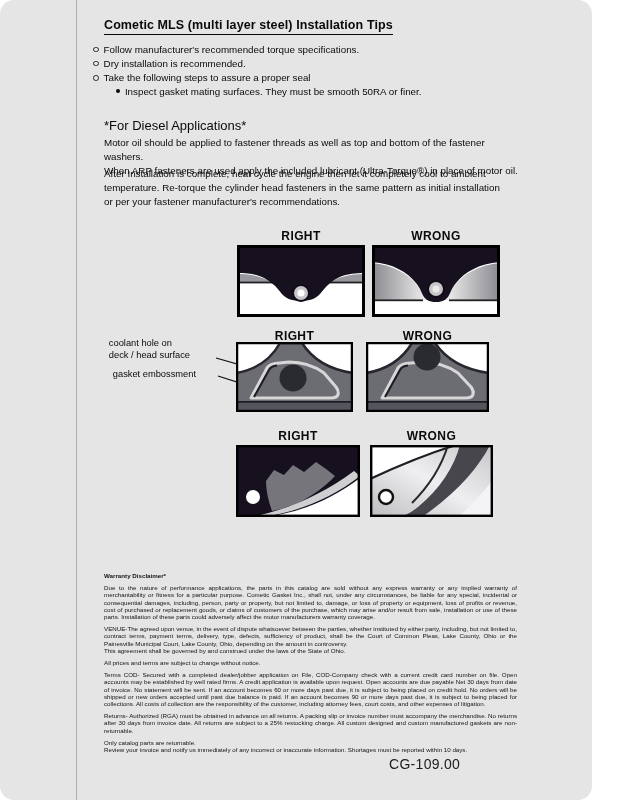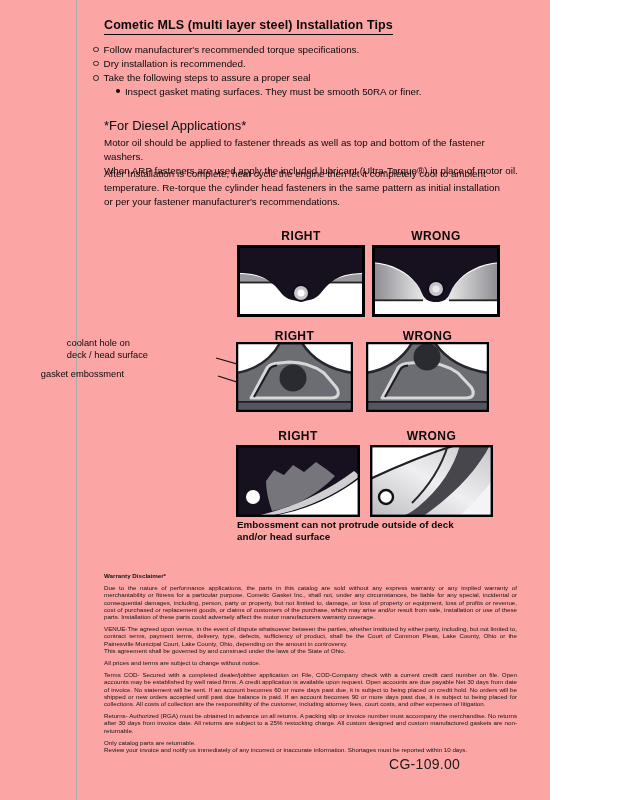--- a/index.html
+++ b/index.html
@@ -1,18 +1,18 @@
 <!DOCTYPE html>
 <html><head>
 <meta charset="utf-8">
 <style>
   html,body{margin:0;padding:0;background:#ffffff;}
   .page{
-    position:relative;width:550px;height:800px;background:#fca5a5;overflow:hidden;
-    font-family:"Liberation Sans", sans-serif;color:#0a0a0a;
+    position:relative;width:592px;height:800px;background:#e5e5e5;overflow:hidden;
+    font-family:"Liberation Sans", sans-serif;color:#0a0a0a;border-radius:14px;
   }
   .vrule{position:absolute;left:76px;top:0;width:1px;height:800px;background:#ananb0;background:#acacb0;}
   .title{
     position:absolute;left:104px;top:18px;margin:0;
     font-size:12.5px;font-weight:bold;display:inline-block;
     border-bottom:1.6px solid #0a0a0a;padding-bottom:2px;letter-spacing:0.1px;
   }
   .bullets{position:absolute;left:93px;top:44px;width:430px;font-size:9.8px;}
   .brow{display:flex;align-items:flex-start;line-height:11.3px;margin-bottom:2.8px;}
   .brow.sub{margin-left:23px;}
@@ -110,21 +110,21 @@
     <circle cx="64" cy="44" r="8" fill="#c6c6ca" stroke="#100b17" stroke-width="2"></circle>
     <circle cx="64" cy="44" r="3.6" fill="#e9e9e9"></circle>
     <rect x="1.5" y="1.5" width="125" height="69" fill="none" stroke="#000000" stroke-width="3"></rect>
   </svg>
 
 
   <div class="callout" style="right:402px;top:338px;">
     <div>coolant hole on</div>
     <div>deck / head surface</div>
   </div>
-  <div class="callout" style="right:426px;top:369px;">gasket embossment</div>
+  <div class="callout" style="right:396px;top:369px;">gasket embossment</div>
 
   <svg class="leader" viewBox="0 0 110 55">
     <line x1="11" y1="13" x2="88" y2="35" stroke="#0f0f0f" stroke-width="1.3"></line>
     <line x1="13" y1="31" x2="57" y2="45" stroke="#0f0f0f" stroke-width="1.3"></line>
   </svg>
 
   <div class="dg-h" style="left:236px;top:329px;width:117px;">RIGHT</div>
   <div class="dg-h" style="left:366px;top:329px;width:123px;">WRONG</div>
 
   <svg class="dg-box" style="left:236px;top:342px;" width="117" height="70" viewBox="0 0 117 70">
@@ -173,24 +173,20 @@
     <rect width="123" height="72" fill="#ffffff"></rect>
     <path d="M0,34 C30,20 60,8 86,0 L123,0 L123,72 L0,72 Z" fill="url(#p3w)"></path>
     <path d="M0,34 C30,20 60,8 86,0" fill="none" stroke="#1e1e24" stroke-width="2.2"></path>
     <path d="M90,0 C84,22 70,44 48,62 C42,67 36,70 30,72 L52,72 C84,50 108,24 120,0 Z" fill="#46464c"></path>
     <path d="M78,0 C72,20 60,40 42,58" fill="none" stroke="#26262c" stroke-width="2"></path>
     <path d="M88,72 C104,58 116,44 123,34 L123,72 Z" fill="#f4f4f6"></path>
     <circle cx="16" cy="52" r="7" fill="#ffffff" stroke="#111111" stroke-width="2.4"></circle>
     <rect x="1.2" y="1.2" width="120.6" height="69.6" fill="none" stroke="#000000" stroke-width="2.4"></rect>
   </svg>
 
-  <div class="dg-cap" style="left:237px;top:519px;">
-    <div>Embossment can not protrude outside of deck</div>
-    <div>and/or head surface</div>
-  </div>
 
   <div class="disclaimer">
     <div class="dh">Warranty Disclaimer*</div>
     <div class="dp">Due to the nature of performance applications, the parts in this catalog are sold without any express warranty or any implied warranty of merchantability or fitness for a particular purpose.  Cometic Gasket Inc., shall not, under any circumstances, be liable for any special, incidental or consequential damages, including, person, party or property, but not limited to, damage, or loss of property or equipment, loss of profits or revenue, cost of purchased or replacement goods, or claims of customers of the purchase, which may arise and/or result from sale, installation or use of these parts.  Installation of these parts could adversely affect the motor manufacturers warranty coverage.</div>
     <div class="dp0">VENUE-The agreed upon venue, in the event of dispute whatsoever between the parties, whether instituted by either party, including, but not limited to, contract terms, payment terms, delivery, type, defects, sufficiency of product, shall be the Court of Common Pleas, Lake County, Ohio or the Painesville Municipal Court, Lake County, Ohio, depending on the amount in controversy.</div>
     <div class="dp">This agreement shall be governed by and construed under the laws of the State of Ohio.</div>
     <div class="dp">All prices and terms are subject to change without notice.</div>
     <div class="dp">Terms COD- Secured with a completed dealer/jobber application on File, COD-Company check with a current credit card number on file.  Open accounts may be established by well rated firms.  A credit application is available upon request.  Open accounts are due payable Net 30 days from date of invoice.  No statement will be sent.  If an account becomes 60 or more days past due, it is subject to being placed on credit hold.  No orders will be shipped or new orders accepted until past due balance is paid.  If an account becomes 90 or more days past due, it is subject to being placed for collections.  All costs of collection are the responsibility of the customer, including attorney fees, court costs, and other expenses of litigation.</div>
     <div class="dp">Returns- Authorized (RGA) must be obtained in advance on all returns.  A packing slip or invoice number must accompany the merchandise.  No returns after 30 days from invoice date.  All returns are subject to a 25% restocking charge.  All custom designed and custom manufactured gaskets are non-returnable.</div>
     <div class="dp0">Only catalog parts are returnable.</div>

